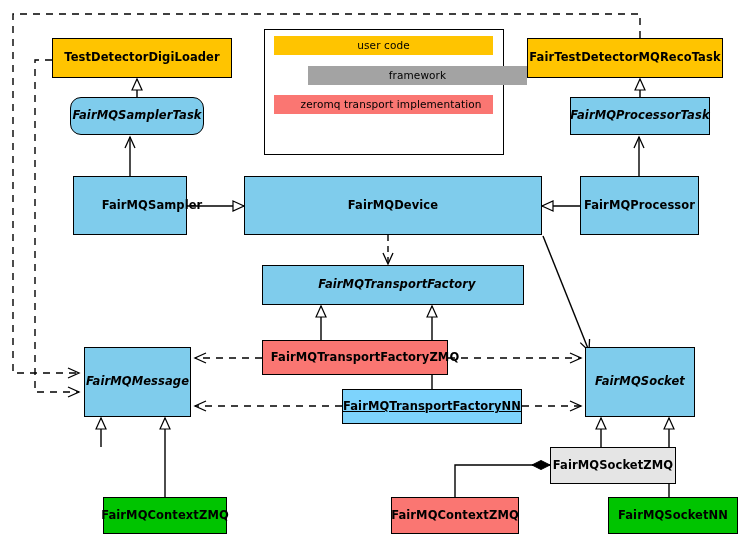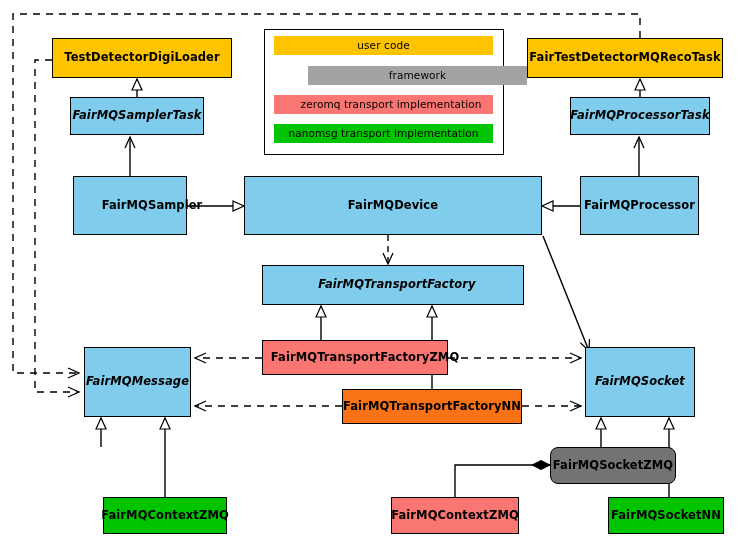--- a/index.html
+++ b/index.html
@@ -147,21 +147,21 @@
   </svg>
 
   <div class="node" style="left:52px; top:38px; width:180px; height:40px; background:#FFC400;">
     <span>TestDetectorDigiLoader</span>
   </div>
 
   <div class="node" style="left:527px; top:38px; width:196px; height:40px; background:#FFC400;">
     <span>FairTestDetectorMQRecoTask</span>
   </div>
 
-  <div class="node abstract" style="left:70px; top:97px; width:134px; height:38px; background:#7FCCEC;">
+  <div class="node abstract" style="left:70px; top:97px; width:134px; height:38px; background:#7FCCEC;border-radius:11px;">
     <span>FairMQSamplerTask</span>
   </div>
 
   <div class="node abstract" style="left:570px; top:97px; width:140px; height:38px; background:#7FCCEC;">
     <span>FairMQProcessorTask</span>
   </div>
 
   <div class="node" style="left:73px; top:176px; width:114px; height:59px; background:#7FCCEC;padding-left:44px;">
     <span>FairMQSampler</span>
   </div>
@@ -175,42 +175,42 @@
   </div>
 
   <div class="node abstract" style="left:262px; top:265px; width:262px; height:40px; background:#7FCCEC;padding-left:8px;">
     <span>FairMQTransportFactory</span>
   </div>
 
   <div class="node" style="left:262px; top:340px; width:186px; height:35px; background:#FA7672;padding-left:20px;">
     <span>FairMQTransportFactoryZMQ</span>
   </div>
 
-  <div class="node" style="left:342px; top:389px; width:180px; height:35px; background:#f97316;">
+  <div class="node" style="left:342px; top:389px; width:180px; height:35px; background:#7dd3fc;text-decoration:underline;">
     <span>FairMQTransportFactoryNN</span>
   </div>
 
   <div class="node abstract" style="left:84px; top:347px; width:107px; height:70px; background:#7FCCEC;">
     <span>FairMQMessage</span>
   </div>
 
   <div class="node abstract" style="left:585px; top:347px; width:110px; height:70px; background:#7FCCEC;">
     <span>FairMQSocket</span>
   </div>
 
 
   <div class="node" style="left:103px; top:497px; width:124px; height:37px; background:#00C400;">
     <span>FairMQContextZMQ</span>
   </div>
 
-  <div class="node" style="left:550px; top:447px; width:126px; height:37px; background:#737373;border-radius:8px;">
+  <div class="node" style="left:550px; top:447px; width:126px; height:37px; background:#e5e5e5;">
     <span>FairMQSocketZMQ</span>
   </div>
 
-  <div class="node" style="left:608px; top:497px; width:116px; height:37px; background:#00C400;">
+  <div class="node" style="left:608px; top:497px; width:130px; height:37px; background:#00C400;">
     <span>FairMQSocketNN</span>
   </div>
 
   <div class="node" style="left:391px; top:497px; width:128px; height:37px; background:#FA7672;">
     <span>FairMQContextZMQ</span>
   </div>
 
   <div class="legend-box" style="left:264px; top:29px; width:240px; height:126px;">
   </div>
 
@@ -219,17 +219,14 @@
   </div>
 
   <div class="node legend-row" style="left:274px; top:66px; width:219px; height:19px; background:#a3a3a3; z-index:7;margin-left:34px;">
     <span>framework</span>
   </div>
 
   <div class="node legend-row" style="left:274px; top:95px; width:219px; height:19px; background:#FA7672; z-index:7;padding-left:15px;">
     <span>zeromq transport implementation</span>
   </div>
 
-  <div class="node legend-row" style="left:274px; top:124px; width:219px; height:19px; background:#00C400; z-index:7;">
-    <span>nanomsg transport implementation</span>
-  </div>
 
 </div>
 
 </body></html>

